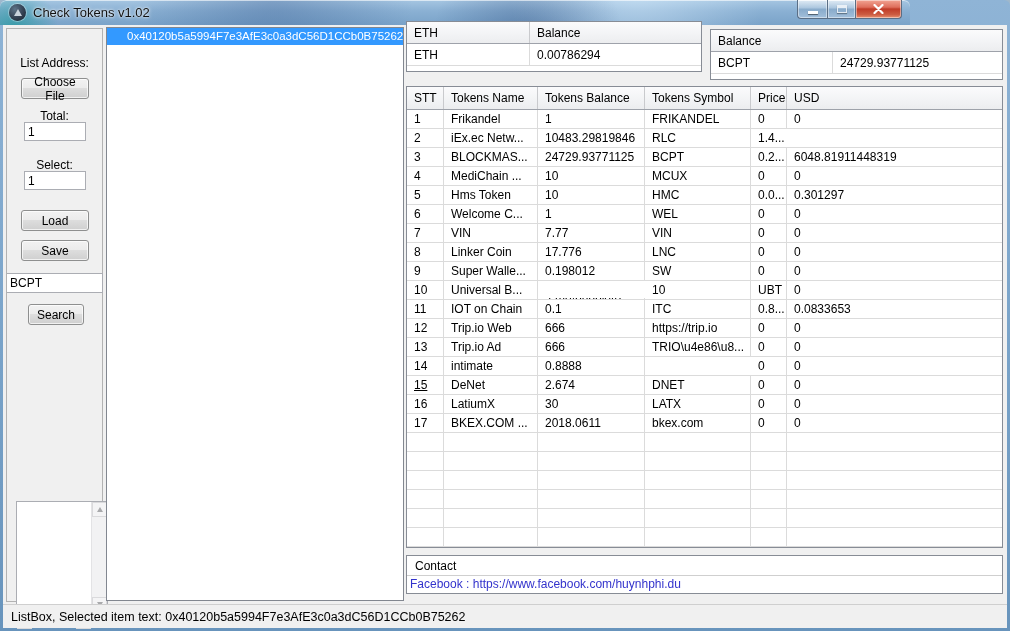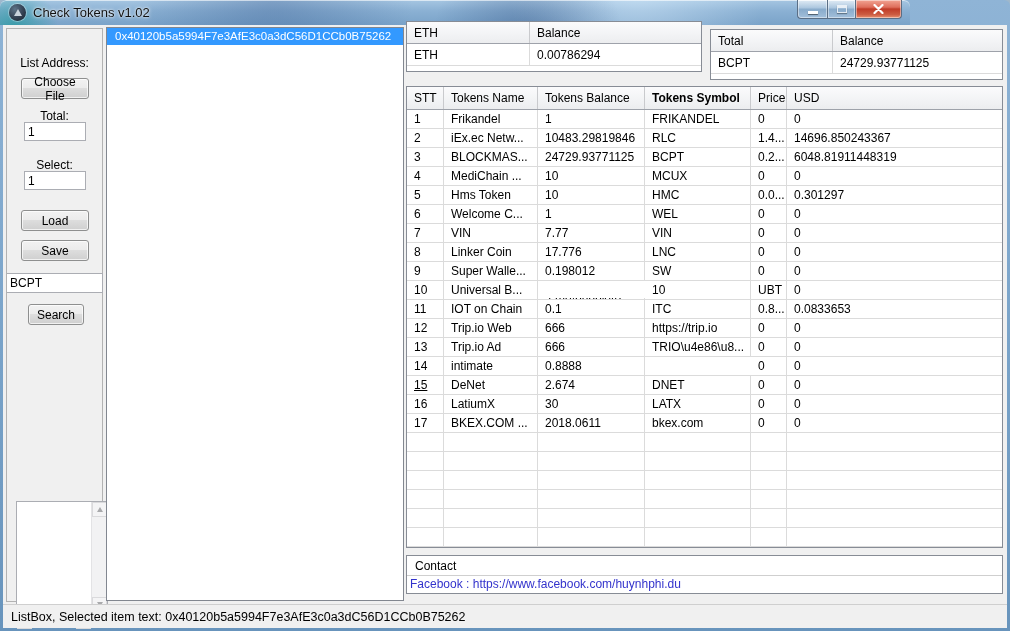--- a/index.html
+++ b/index.html
@@ -71,21 +71,21 @@
   .hscroll{position:absolute;left:9px;top:585px;width:76px;height:14px;background:#F2F2F3;border:1px solid #E0E0E2;display:flex;justify-content:space-between;}
   .sc-btn{width:15px;height:14px;background:#F4F4F5;border:1px solid #DADADC;display:flex;align-items:center;justify-content:center;}
   .vscroll .sc-btn{width:100%;height:15px;}
   .vscroll .sc-btn.down{position:absolute;bottom:0;}
   .tri-up{width:0;height:0;border-left:3px solid transparent;border-right:3px solid transparent;border-bottom:5px solid #A9AAAC;}
   .tri-down{width:0;height:0;border-left:3px solid transparent;border-right:3px solid transparent;border-top:5px solid #A9AAAC;}
   .tri-left{width:0;height:0;border-top:3px solid transparent;border-bottom:3px solid transparent;border-right:5px solid #A9AAAC;}
   .tri-right{width:0;height:0;border-top:3px solid transparent;border-bottom:3px solid transparent;border-left:5px solid #A9AAAC;}
   
   .addr-list{position:absolute;left:106px;top:27px;width:298px;height:574px;background:#FFF;border:1px solid #828790;overflow:hidden;}
-  .list-item{height:17px;line-height:17px;padding-left:8px;font-size:11.5px;white-space:pre;}
+  .list-item{height:17px;line-height:17px;padding-left:20px;font-size:11.5px;white-space:pre;}
   .list-item.selected{color:#FFF;}
   
   .panel{position:absolute;background:#FFF;border:1px solid #878C95;overflow:hidden;}
   .grid-head{display:flex;background:linear-gradient(180deg,#FBFBFC 0%,#F2F3F5 60%,#ECEDEF 100%);border-bottom:1px solid #9EA2AA;}
   .grid-head .gcell{border-right:1px solid #C9CACD;font-size:12px;}
   .grid-row{display:flex;border-bottom:1px solid #DBDBDB;background:#FFF;}
   .gcell{padding-left:7px;display:flex;align-items:center;white-space:pre;overflow:hidden;border-right:1px solid #DBDBDB;font-size:12px;}
   .gcell:last-child{border-right:none;}
   
   .contact-panel{position:absolute;left:406px;top:555px;width:597px;height:39px;background:#FFF;border:1px solid #878C95;}
@@ -163,53 +163,51 @@
         <div class="gcell" style="width: 171px;">Balance</div>
       </div>
       <div class="grid-row" style="height: 22px;">
         <div class="gcell" style="width: 123px;">ETH</div>
         <div class="gcell" style="width: 171px;">0.00786294</div>
       </div>
     </div>
 
   <div class="panel" style="left:710px;top:29px;width:293px;height:51px;">
       <div class="grid-head" style="height: 22px;">
-        <div class="gcell" style="width: 122px;">Total</div>
         <div class="gcell" style="width: 169px;">Balance</div>
       </div>
       <div class="grid-row" style="height: 22px;">
         <div class="gcell" style="width: 122px;">BCPT</div>
         <div class="gcell" style="width: 169px;">24729.93771125</div>
       </div>
     </div>
 
   <div class="panel" style="left:406px;top:86px;width:597px;height:462px;">
       <div class="grid-head" style="height: 23px;">
         <div class="gcell" style="width: 37px;">STT</div>
         <div class="gcell" style="width: 94px;">Tokens Name</div>
         <div class="gcell" style="width: 107px;">Tokens Balance</div>
-        <div class="gcell" style="width: 106px; font-weight: bold;">Tokens Symbol</div>
+        <div class="gcell" style="width: 106px;">Tokens Symbol</div>
         <div class="gcell" style="width: 36px;">Price</div>
         <div class="gcell" style="width: 215px;">USD</div>
       </div>
       <div class="grid-row" style="height: 19px;">
         <div class="gcell" style="width: 37px;">1</div>
         <div class="gcell" style="width: 94px;">Frikandel</div>
         <div class="gcell" style="width: 107px;">1</div>
         <div class="gcell" style="width: 106px;">FRIKANDEL</div>
         <div class="gcell" style="width: 36px;">0</div>
         <div class="gcell" style="width: 215px;">0</div>
       </div>
       <div class="grid-row" style="height: 19px;">
         <div class="gcell" style="width: 37px;">2</div>
         <div class="gcell" style="width: 94px;">iEx.ec Netw...</div>
         <div class="gcell" style="width: 107px;">10483.29819846</div>
         <div class="gcell" style="width: 106px;">RLC</div>
         <div class="gcell" style="width: 36px;">1.4...</div>
-        <div class="gcell" style="width: 215px;">14696.850243367</div>
       </div>
       <div class="grid-row" style="height: 19px;">
         <div class="gcell" style="width: 37px;">3</div>
         <div class="gcell" style="width: 94px;">BLOCKMAS...</div>
         <div class="gcell" style="width: 107px;">24729.93771125</div>
         <div class="gcell" style="width: 106px;">BCPT</div>
         <div class="gcell" style="width: 36px;">0.2...</div>
         <div class="gcell" style="width: 215px;">6048.81911448319</div>
       </div>
       <div class="grid-row" style="height: 19px;">

